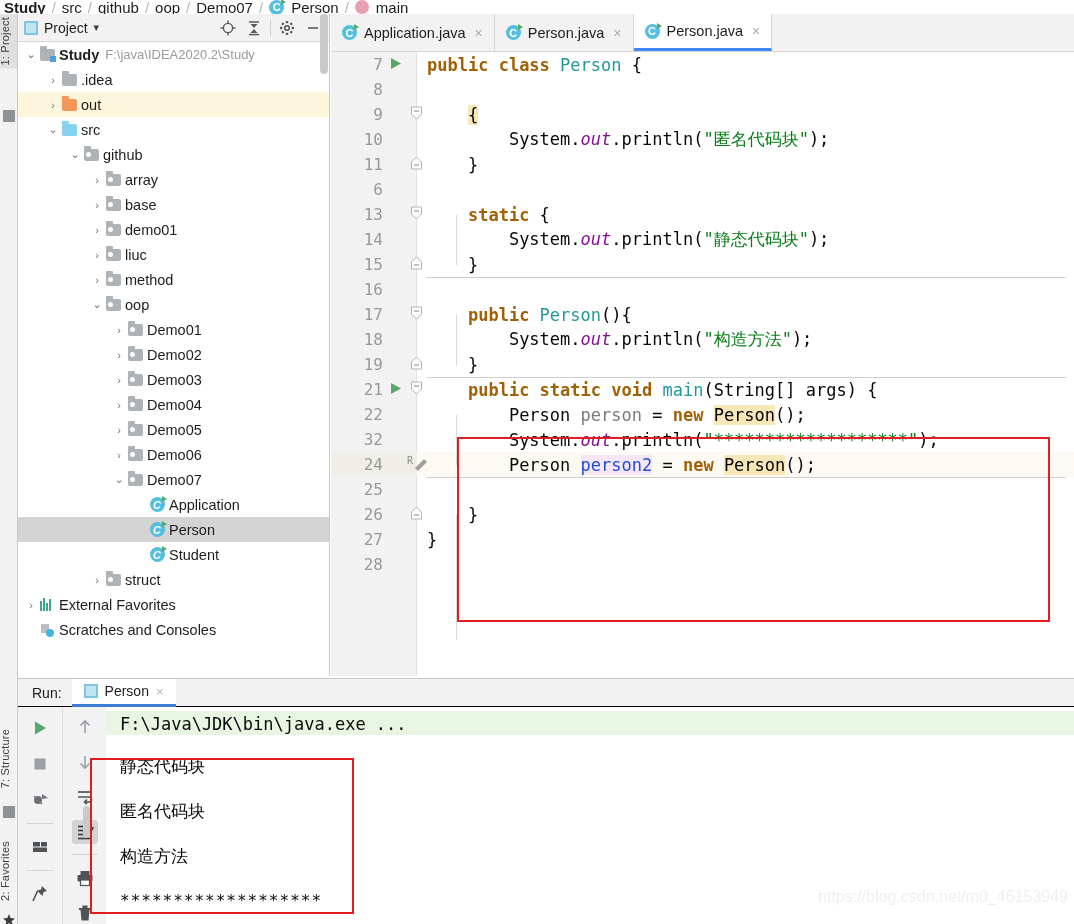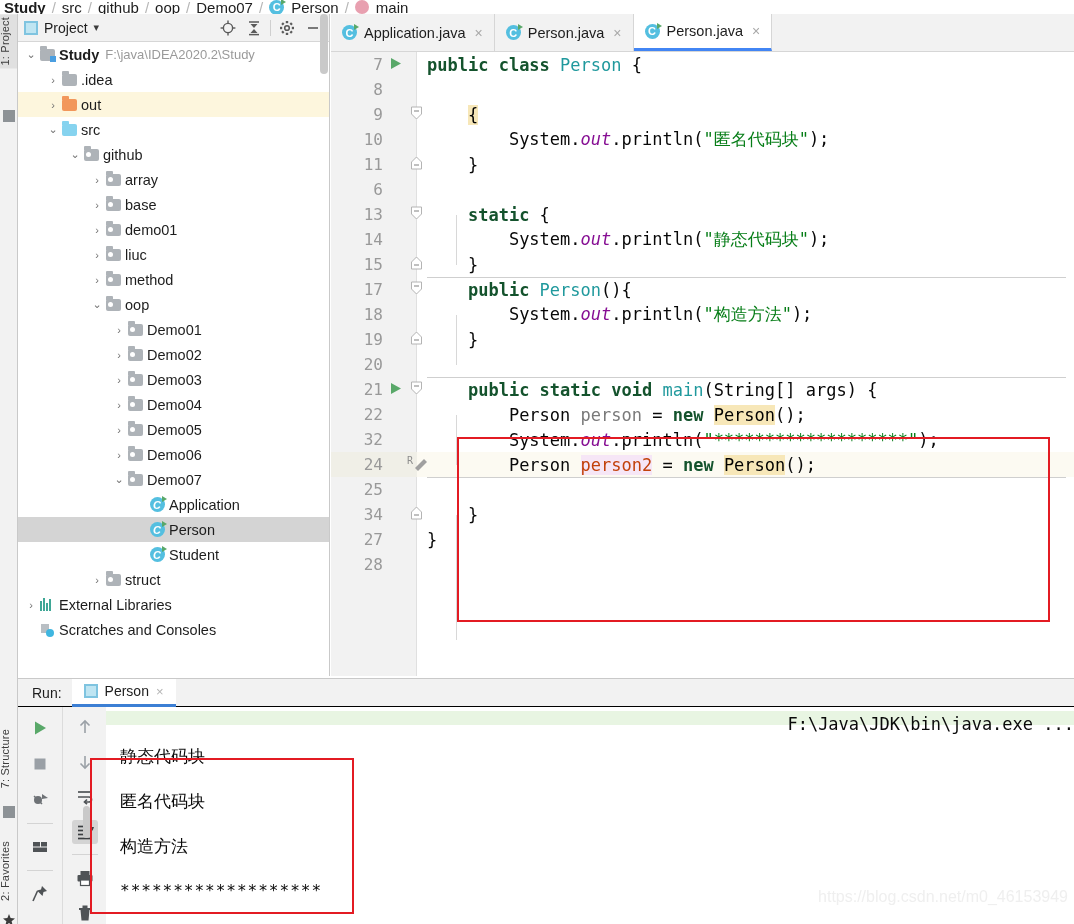--- a/index.html
+++ b/index.html
@@ -96,27 +96,27 @@
     color: #999999; font-size: 16px; font-family: "DejaVu Sans Mono", monospace;
   }
   .runarrow { position: absolute; left: 58px; width: 14px; color: #59a869; font-size: 13px; }
   .fold { position: absolute; left: 79px; width: 14px; color: #a0a0a0; font-size: 12px; }
   .ctext { position: absolute; left: 96px; }
 
   .cline.cur { background: #fcfaf2; text-decoration: underline; }
   .cline.cur .gutterbg { position:absolute; left:0; width:86px; height:25px; background:#f0efe7; }
 
   
-  .kw { color: #14532d; font-weight: bold; }
+  .kw { color: #a16207; font-weight: bold; }
   .cls { color: #20999d; }
   .str { color: #067d17; }
   .fld { color: #871094; font-style: italic; }
   .pln { color: #080808; }
   .var { color: #7a7a7a; }
-  .varb { background: #f6e6f6; color:#c2410c;margin-top:44px; }
+  .varb { background: #f6e6f6; color:#1d4ed8;margin-top:44px; }
   .hl { background: #f7e7b8; }
 
   .foldline { position:absolute; left: 96px; right: 8px; border-top: 1px solid #cfcfcf; }
   .indentguide { position:absolute; width:1px; background:#d8d8d8; }
 
   .redbox-code {
     position: absolute; left: 457px; top: 437px; width: 593px; height: 185px;
     border: 2px solid #e31b23; pointer-events: none;
   }
 
@@ -143,21 +143,21 @@
   .rtcol.right { border-left: 1px solid #dcdcdc; }
   .rtbtn { width: 26px; height: 26px; display:flex; align-items:center; justify-content:center; cursor:pointer; }
   .rtbtn.active { background: #d4d4d4; border-radius: 3px; }
   .rtsep { width: 26px; height:1px; background:#d4d4d4; }
 
   .console {
     position: absolute; left: 88px; top: 28px; right: 0; height: 218px;
     background: #ffffff; font-family: "DejaVu Sans Mono", monospace;
     font-size: 17px; color: #0a0a0a; padding: 4px 0 0 0; overflow: hidden;
   }
-  .cmdline { background: #e8f5e2; color: #0a0a0a; padding-left: 14px; height: 14px; line-height: 26px; white-space: pre; text-align: right; }
+  .cmdline { background: #e8f5e2; color: #0a0a0a; padding-left: 14px; height: 24px; line-height: 26px; white-space: pre; }
   .outline { padding-left: 14px; height: 28px; line-height: 28px; white-space: pre; font-family: "DejaVu Sans Mono", monospace; margin-top: 17px; }
   .outline.ast { font-size: 16px; letter-spacing: 1px; }
 
   .redbox-console {
     position: absolute; left: 90px; top: 758px; width: 264px; height: 156px;
     border: 2px solid #e31b23; pointer-events: none;
   }
 
   .console-scroll {
     position:absolute; left: 83px; top: 806px; width: 7px; height: 32px;
@@ -440,21 +440,21 @@
         <div class="node" style="padding-left: 6px;">
           <span class="arrow">›</span>
           <span class="nodeicon">
             <i class="ico-lib">
               <i style="height:10px"></i>
               <i style="height:13px"></i>
               <i style="height:8px"></i>
               <i style="height:12px"></i>
             </i>
           </span>
-          <span class="nodelabel">External Libraries</span>
+          <span class="nodelabel">External Favorites</span>
         </div>
         <div class="node" style="padding-left: 6px;">
           <span class="arrow"></span>
           <span class="nodeicon">
             <svg width="15" height="14">
               <path d="M1 1 L9 1 L9 10 L1 10 Z" fill="#b9bfc4"></path>
               <circle cx="10" cy="10" r="4" fill="#3fb6e0"></circle>
             </svg>
           </span>
           <span class="nodelabel">Scratches and Consoles</span>
@@ -500,44 +500,44 @@
           <div class="cline"><span class="lnum">6</span><span class="ctext"></span></div>
           <div class="cline"><span class="lnum">13</span><span class="fold"><svg width="13" height="14" viewBox="0 0 13 14">
                 <path d="M1.5 1 H11.5 V8 L6.5 13 L1.5 8 Z" fill="#fff" stroke="#b4b4b4" stroke-width="1"></path>
                 <line x1="4" y1="5" x2="9" y2="5" stroke="#8d8d8d" stroke-width="1.1"></line>
               </svg></span><span class="ctext"><span class="pln">    </span><span class="kw">static</span><span class="pln"> {</span></span></div>
           <div class="cline"><span class="lnum">14</span><span class="ctext"><span class="pln">        </span><span class="pln">System.</span><span class="fld">out</span><span class="pln">.println(</span><span class="str">"静态代码块"</span><span class="pln">);</span></span></div>
           <div class="cline"><span class="lnum">15</span><span class="fold"><svg width="13" height="14" viewBox="0 0 13 14">
                 <path d="M6.5 1 L11.5 6 V13 H1.5 V6 Z" fill="#fff" stroke="#b4b4b4" stroke-width="1"></path>
                 <line x1="4" y1="9" x2="9" y2="9" stroke="#8d8d8d" stroke-width="1.1"></line>
               </svg></span><span class="ctext"><span class="pln">    }</span></span></div>
+          <div class="cline"><span class="lnum">16</span><span class="ctext"></span></div>
           <div class="cline"><span class="lnum">17</span><span class="fold"><svg width="13" height="14" viewBox="0 0 13 14">
                 <path d="M1.5 1 H11.5 V8 L6.5 13 L1.5 8 Z" fill="#fff" stroke="#b4b4b4" stroke-width="1"></path>
                 <line x1="4" y1="5" x2="9" y2="5" stroke="#8d8d8d" stroke-width="1.1"></line>
               </svg></span><span class="ctext"><span class="pln">    </span><span class="kw">public </span><span class="cls">Person</span><span class="pln">(){</span></span></div>
           <div class="cline"><span class="lnum">18</span><span class="ctext"><span class="pln">        </span><span class="pln">System.</span><span class="fld">out</span><span class="pln">.println(</span><span class="str">"构造方法"</span><span class="pln">);</span></span></div>
           <div class="cline"><span class="lnum">19</span><span class="fold"><svg width="13" height="14" viewBox="0 0 13 14">
                 <path d="M6.5 1 L11.5 6 V13 H1.5 V6 Z" fill="#fff" stroke="#b4b4b4" stroke-width="1"></path>
                 <line x1="4" y1="9" x2="9" y2="9" stroke="#8d8d8d" stroke-width="1.1"></line>
               </svg></span><span class="ctext"><span class="pln">    }</span></span></div>
-          <div class="cline"><span class="lnum">20</span><span class="ctext"></span></div>
           <div class="cline"><span class="lnum">21</span><span class="runarrow"><svg width="13" height="13" viewBox="0 0 13 13">
                 <polygon points="2,1 12,6.5 2,12" fill="#59a869"></polygon>
               </svg></span><span class="fold"><svg width="13" height="14" viewBox="0 0 13 14">
                 <path d="M1.5 1 H11.5 V8 L6.5 13 L1.5 8 Z" fill="#fff" stroke="#b4b4b4" stroke-width="1"></path>
                 <line x1="4" y1="5" x2="9" y2="5" stroke="#8d8d8d" stroke-width="1.1"></line>
               </svg></span><span class="ctext"><span class="pln">    </span><span class="kw">public </span><span class="kw">static </span><span class="kw">void </span><span class="cls">main</span><span class="pln">(String[] args) {</span></span></div>
           <div class="cline"><span class="lnum">22</span><span class="ctext"><span class="pln">        </span><span class="pln">Person </span><span class="var">person</span><span class="pln"> = </span><span class="kw">new </span><span class="hl">Person</span><span class="pln">();</span></span></div>
           <div class="cline"><span class="lnum">32</span><span class="ctext"><span class="pln">        </span><span class="pln">System.</span><span class="fld">out</span><span class="pln">.println(</span><span class="str">"*******************"</span><span class="pln">);</span></span></div>
           <div class="cline cur"><span class="gutterbg"></span><span class="lnum">24</span><span class="fold" style="left: 76px;"><svg width="24" height="16" viewBox="0 0 24 16">
                 <text x="0" y="9" font-family="monospace" font-size="10" fill="#8d8d8d">R</text>
                 <path d="M8 13 L17 4 L20 7 L11 16 Z" fill="#a0a0a0"></path>
               </svg></span><span class="ctext"><span class="pln">        </span><span class="pln">Person </span><span class="varb">person2</span><span class="pln"> = </span><span class="kw">new </span><span class="hl">Person</span><span class="pln">();</span></span></div>
           <div class="cline"><span class="lnum">25</span><span class="ctext"></span></div>
-          <div class="cline"><span class="lnum">34</span><span class="fold"><svg width="13" height="14" viewBox="0 0 13 14">
+          <div class="cline"><span class="lnum">26</span><span class="fold"><svg width="13" height="14" viewBox="0 0 13 14">
                 <path d="M6.5 1 L11.5 6 V13 H1.5 V6 Z" fill="#fff" stroke="#b4b4b4" stroke-width="1"></path>
                 <line x1="4" y1="9" x2="9" y2="9" stroke="#8d8d8d" stroke-width="1.1"></line>
               </svg></span><span class="ctext"><span class="pln">    }</span></span></div>
           <div class="cline"><span class="lnum">27</span><span class="ctext"><span class="pln">}</span></span></div>
           <div class="cline"><span class="lnum">28</span><span class="ctext"></span></div>
           <div class="foldline" style="top: 225px;"></div>
           <div class="foldline" style="top: 325px;"></div>
           <div class="foldline" style="top: 425px;"></div>
           <div class="indentguide" style="left: 125px; top: 163px; height: 50px;"></div>
           <div class="indentguide" style="left: 125px; top: 263px; height: 50px;"></div>

